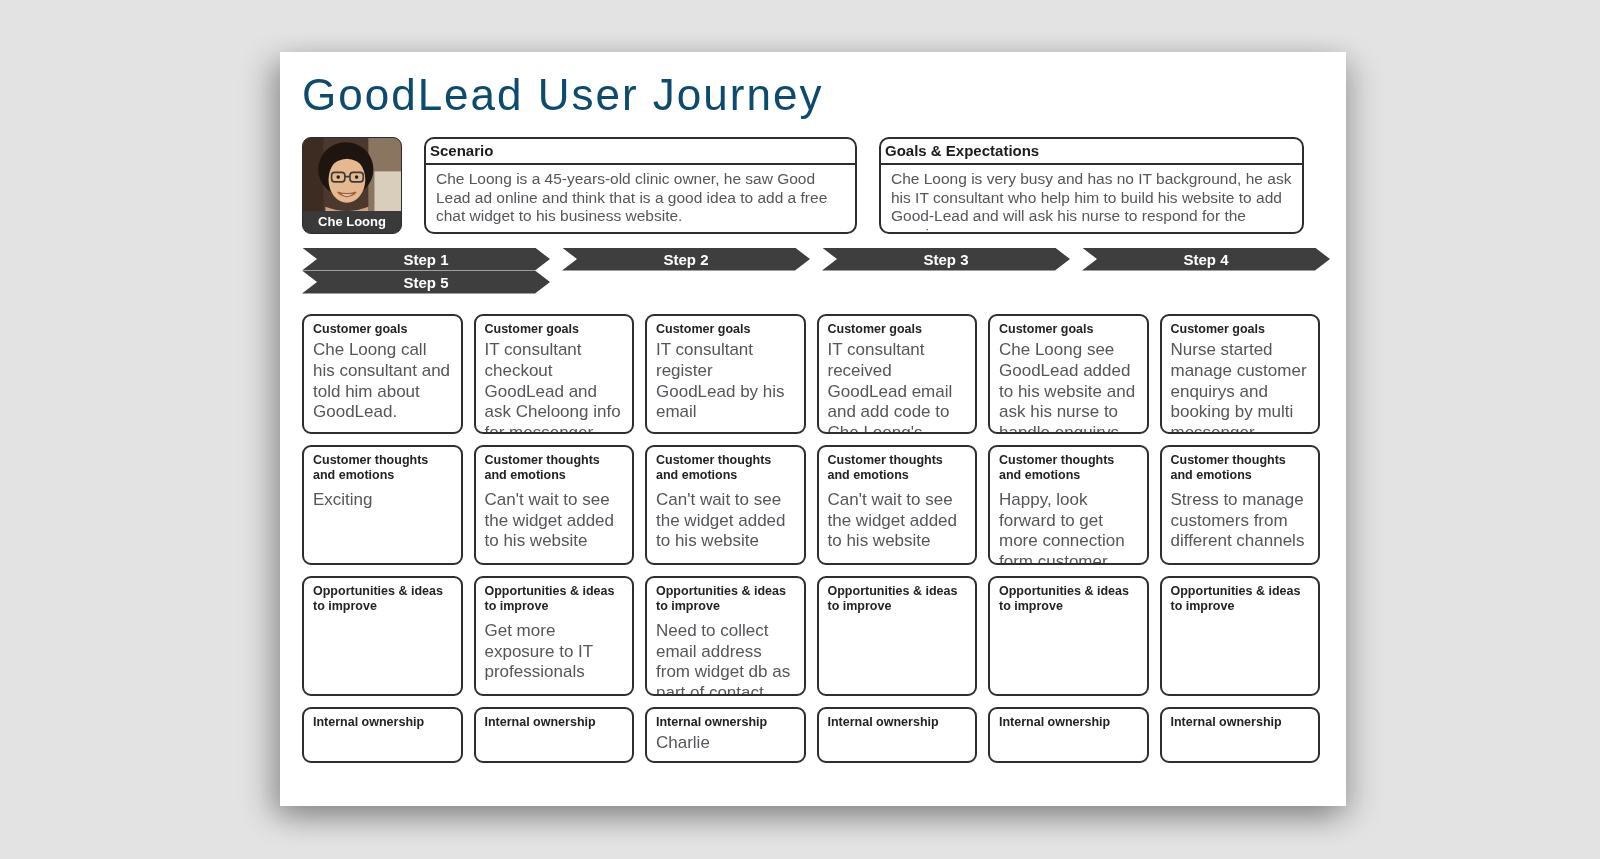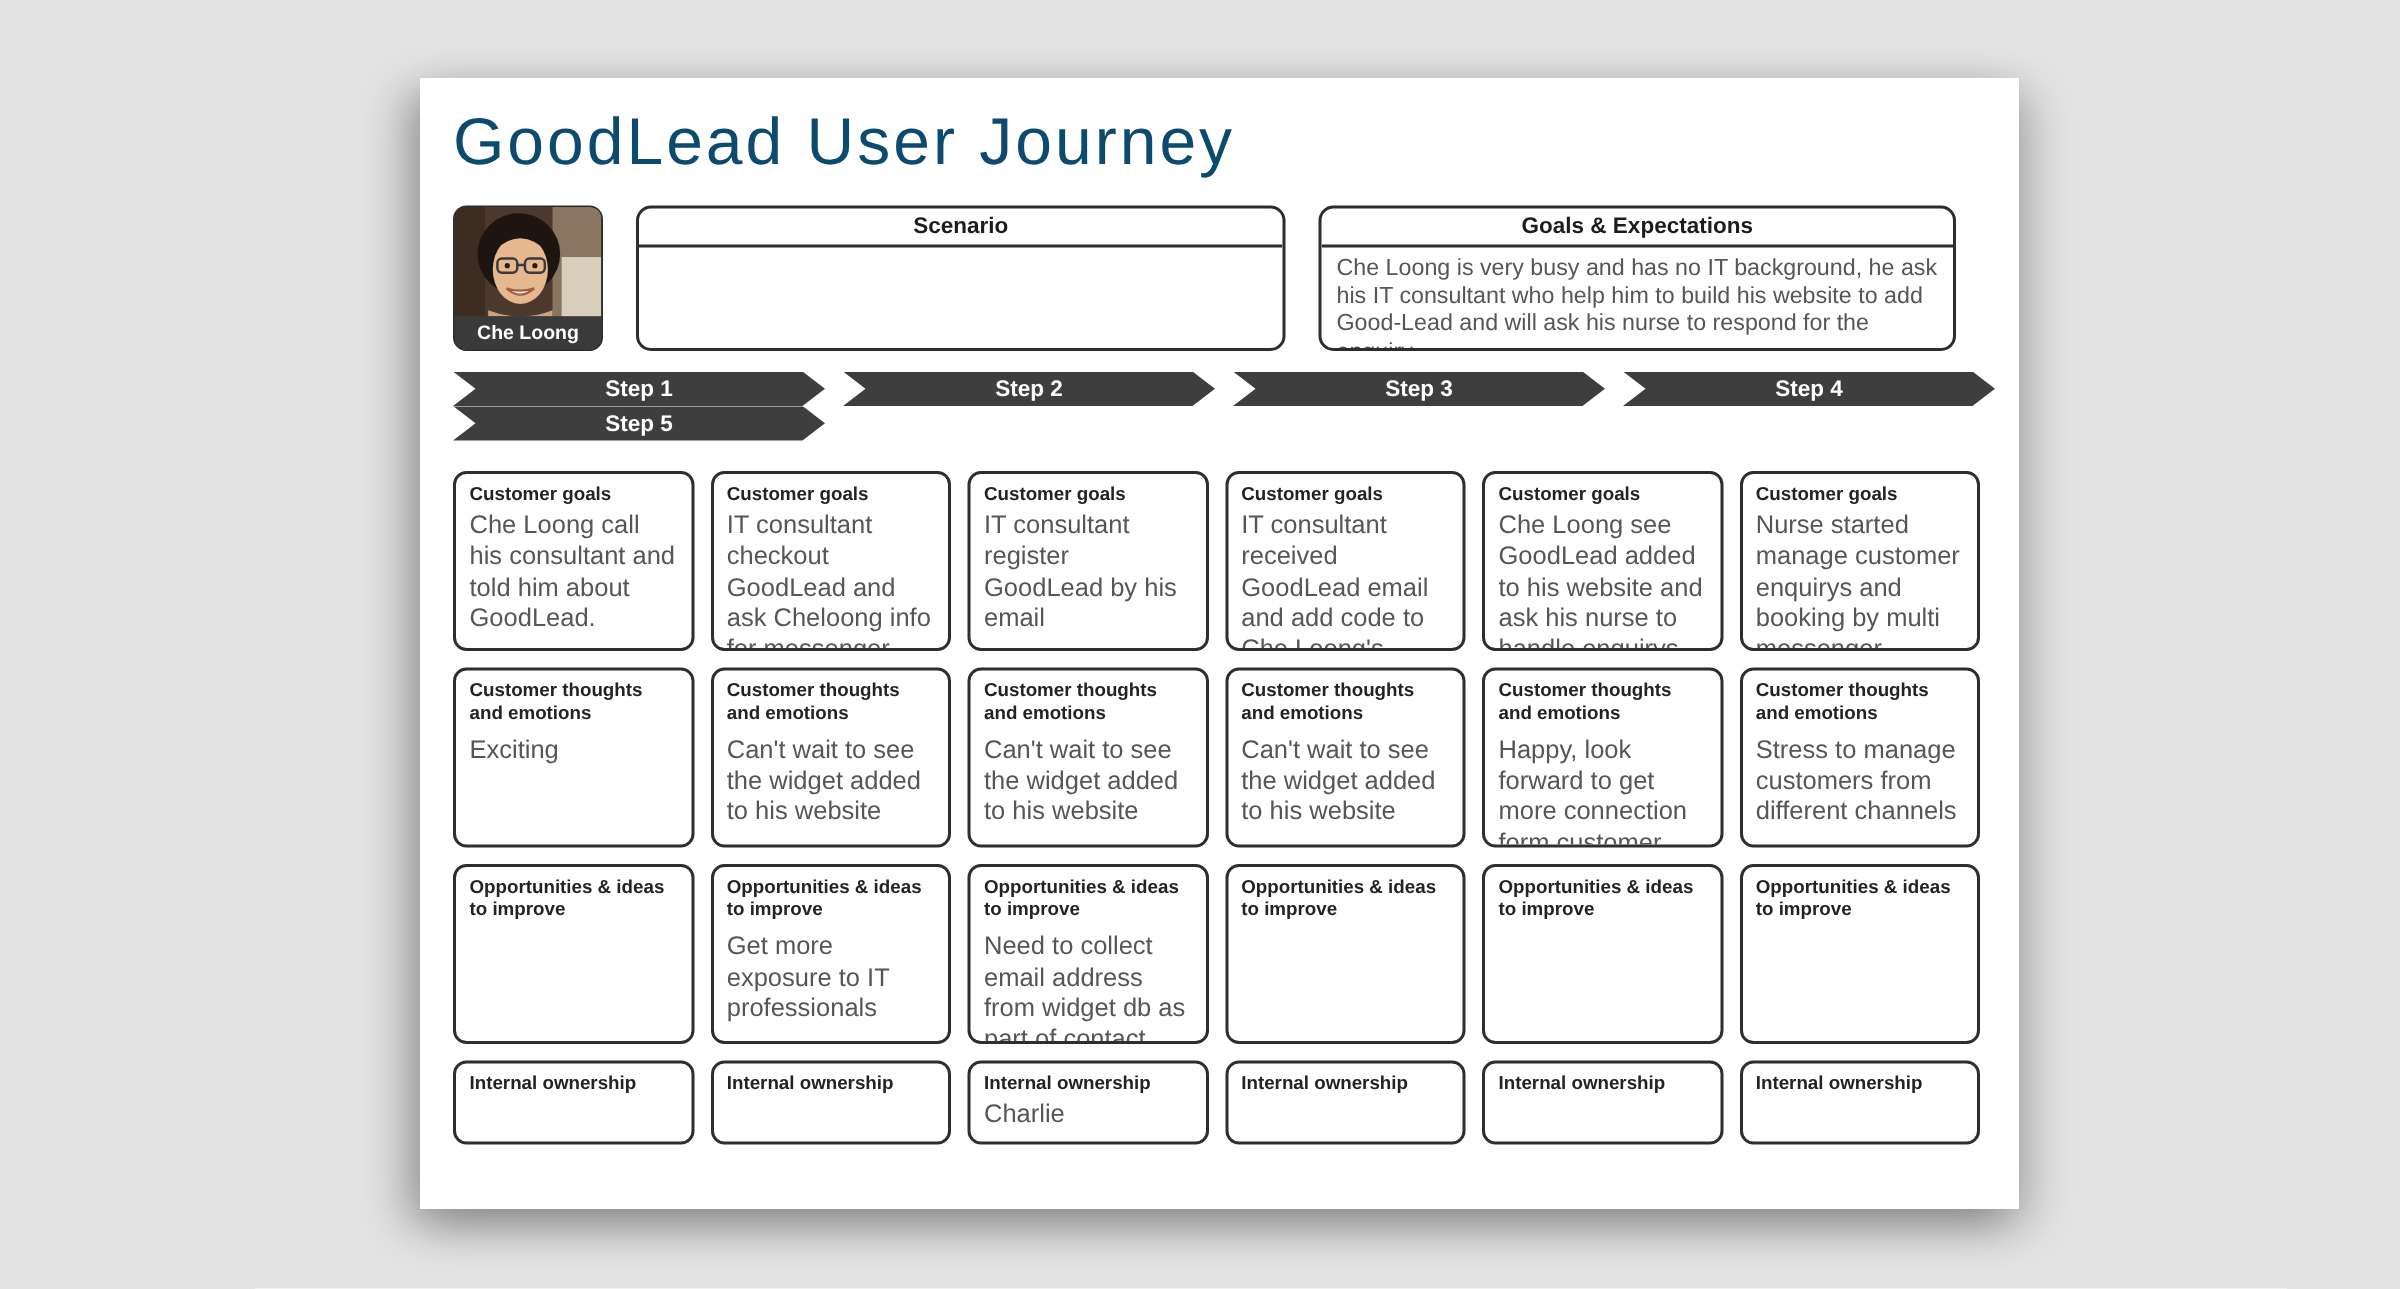--- a/index.html
+++ b/index.html
@@ -36,22 +36,22 @@
     flex:1; color:#fff; font-weight:bold; font-size:13px;
     display:flex; align-items:center; justify-content:center;
   }
   .info-box {
     border:2.5px solid #2d2d2d; border-radius:10px; background:#fff;
     overflow:hidden; display:flex; flex-direction:column;
   }
   .info-box.scenario { width:433px; flex:0 0 433px; }
   .info-box.goals { width:425px; flex:0 0 425px; }
   .info-heading {
-    text-align:center; font-weight:bold; font-size:15px; color:#1c1c1c;
-    padding:3px 16px 4px; border-bottom:2.5px solid #2d2d2d;
+    text-align:left; font-weight:bold; font-size:15px; color:#1c1c1c;
+    padding:3px 4px 4px; border-bottom:2.5px solid #2d2d2d;
   }
   .info-body {
     padding:5px 10px; font-size:15.5px; color:#55565a; line-height:1.22;
   }
   
   .steps-row {
     margin-top:14px; height:46px;
     display:grid; grid-template-columns:repeat(4,1fr); column-gap:22px;
   }
   .step-arrow {
@@ -107,20 +107,21 @@
           <circle cx="52.5" cy="37.5" r="1.7" fill="#2a1c12"></circle>
           <path d="M34 52 Q43 60 52 52 Q43 55 34 52 Z" fill="#fff" stroke="#a05f40" stroke-width="1.4"></path>
           <path d="M22 66 Q43 74 64 66 L64 70 L22 70 Z" fill="#caa284"></path>
         </svg>
       </div>
       <div class="persona-name">Che Loong</div>
     </div>
 
     <div class="info-box scenario">
       <div class="info-heading">Scenario</div>
+      <div class="info-body">Che Loong is a 45-years-old clinic owner, he saw Good Lead ad online and think that is a good idea to add a free chat widget to his business website.</div>
     </div>
 
     <div class="info-box goals">
       <div class="info-heading">Goals &amp; Expectations</div>
       <div class="info-body">Che Loong is very busy and has no IT background, he ask his IT consultant who help him to build his website to add Good-Lead and will ask his nurse to respond for the enquiry.</div>
     </div>
 
   </div>
 
   <div class="steps-row">

